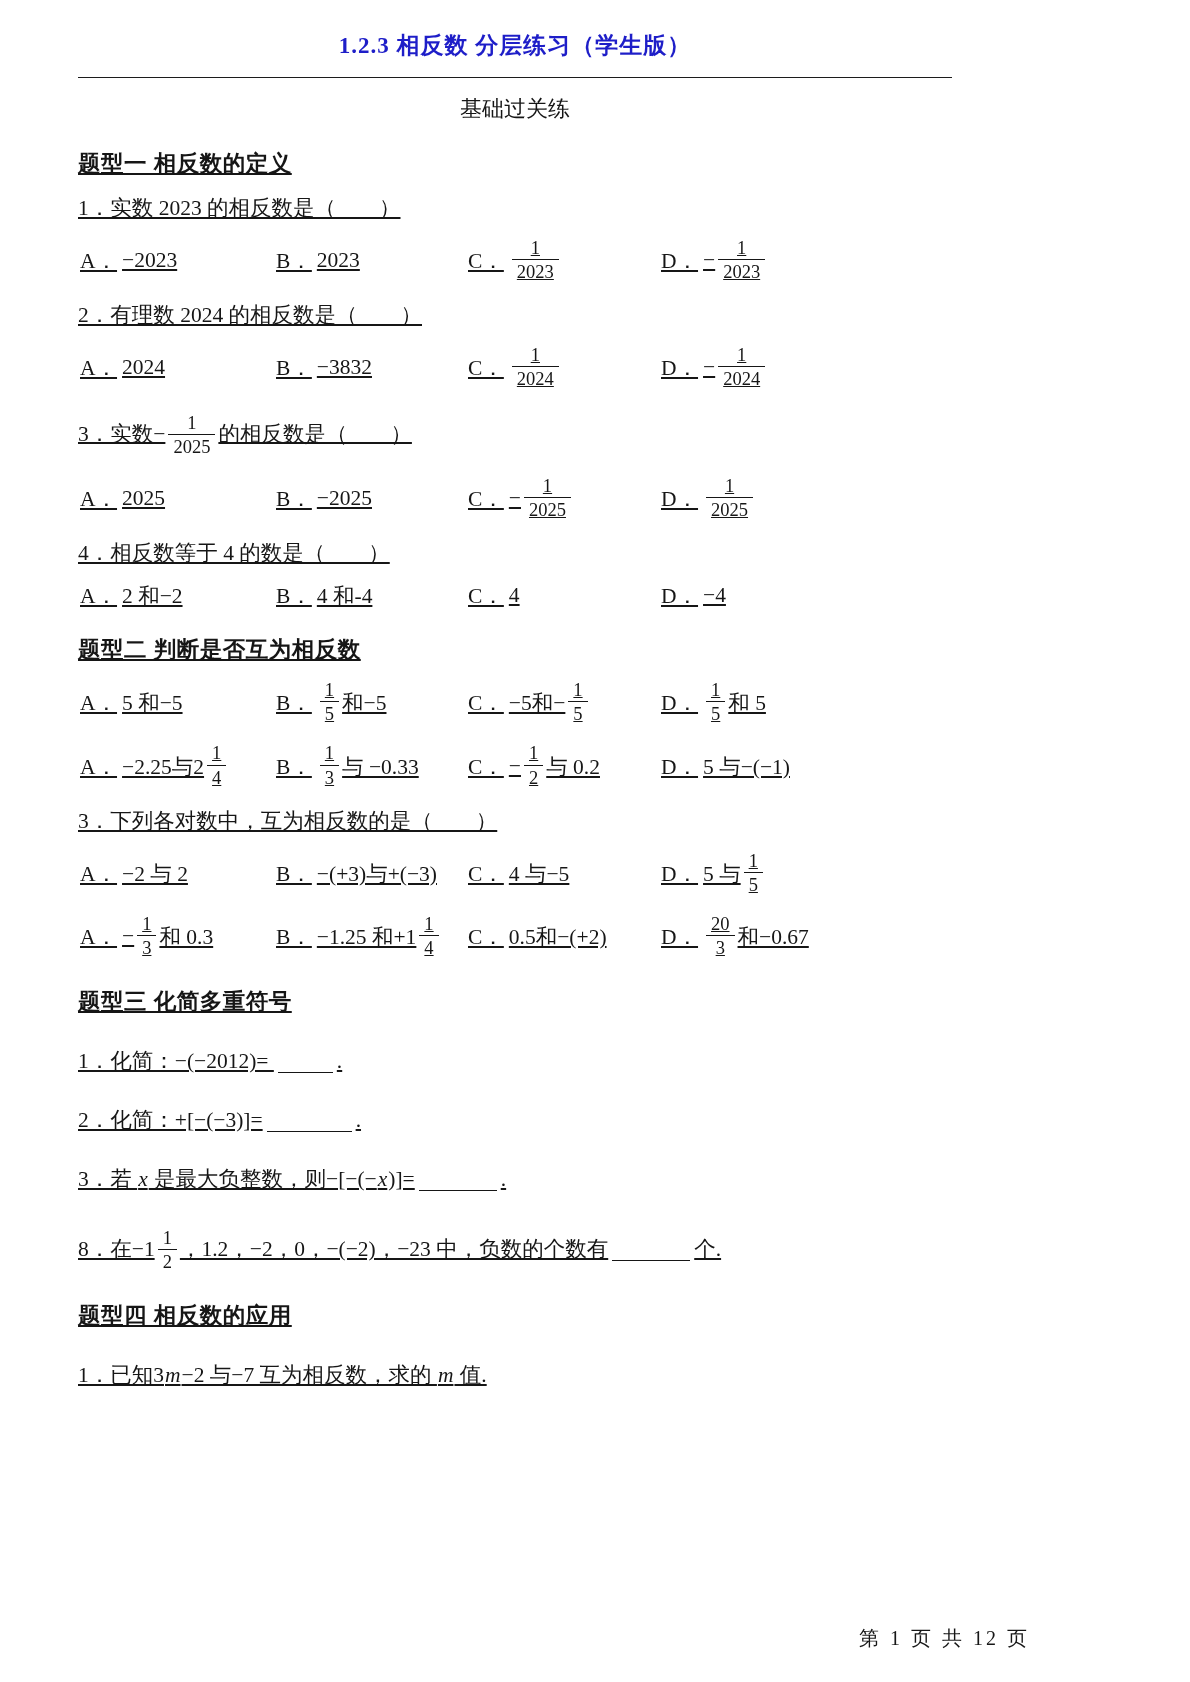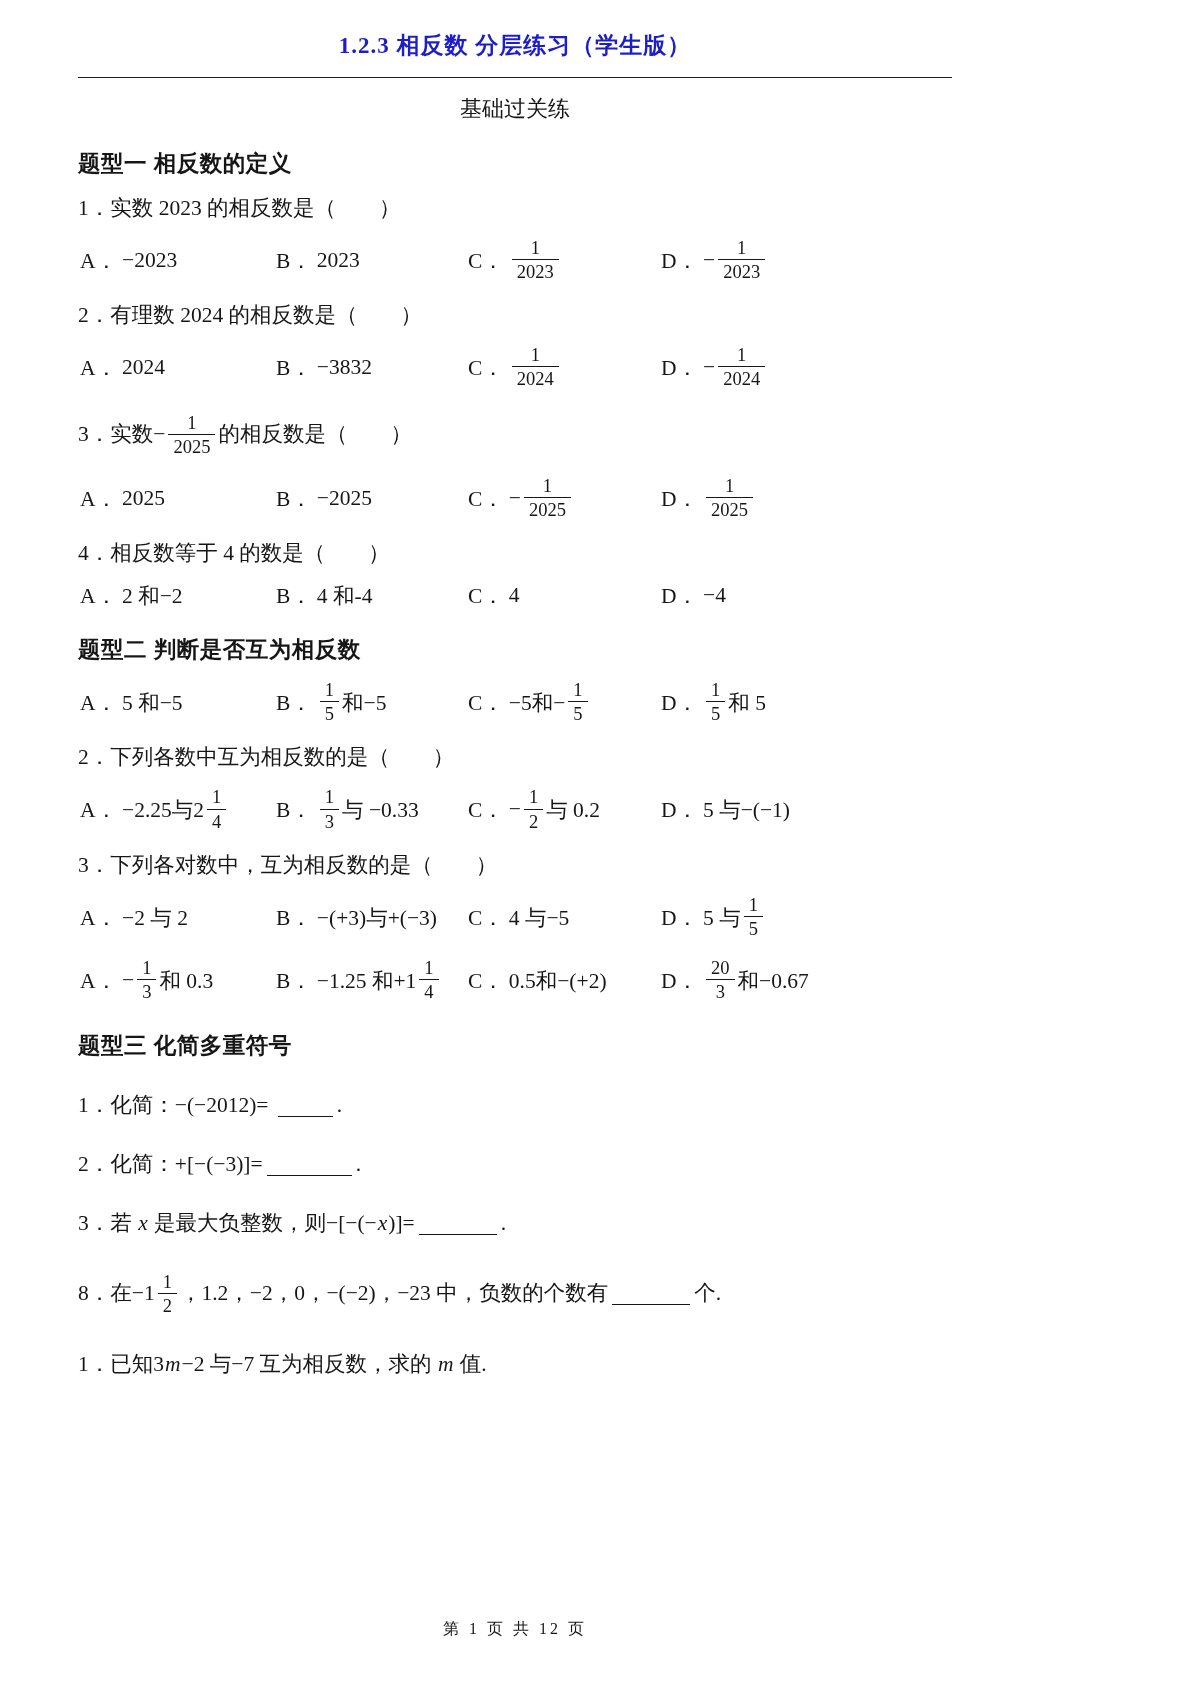--- a/index.html
+++ b/index.html
@@ -14,21 +14,21 @@
   .title{
     text-align:center;font-weight:700;font-size:23px;
     letter-spacing:1px;
   }
   .divider{border:none;border-top:1.7px solid #1c1c1c;margin:16px 0 0 0;}
   .subtitle{
     text-align:center;font-weight:400;font-size:22px;margin-top:16px;
     font-family:"Liberation Sans","DejaVu Sans",sans-serif;
   }
 
-  .section{margin-top:24px;}
+  .section{margin-top:24px;text-decoration:underline;}
   .heading{
     font-size:22.5px;font-weight:700;
     font-family:"Liberation Sans","DejaVu Sans",sans-serif;
     letter-spacing:0.5px;
   }
   .stem{margin-top:16px;font-size:21.5px;line-height:1.3;}
   
   .section:nth-of-type(3) .stem,
   .section:nth-of-type(4) .stem{margin-top:31px;}
 
@@ -54,22 +54,22 @@
   }
   .frac .fn{display:block;font-size:18.5px;line-height:1.2;padding:0 5px;}
   .frac .fd{display:block;font-size:18.5px;line-height:1.25;padding:1px 5px 0 5px;border-top:1.6px solid #161616;}
 
   .blank{
     display:inline-block;height:1em;border-bottom:1.7px solid #161616;
     vertical-align:-5px;margin:0 4px;
   }
 
   .footer{
-    position:absolute;left:0;right:0;bottom:42px;
-    text-align:center;font-size:16px;letter-spacing:3px;
+    position:absolute;left:0;right:0;bottom:30px;
+    text-align:right;font-size:20px;letter-spacing:3px;
   }
 </style>
 </head>
 <body>
 
 <div class="page">
   <div class="content">
     <div class="title" style="color: rgb(30, 30, 200);">1.2.3 相反数 分层练习（学生版）</div>
     <hr class="divider">
     <div class="subtitle">基础过关练</div>
@@ -250,21 +250,20 @@
                   <span class="frac">
                     <span class="fn">1</span>
                     <span class="fd">5</span>
                   </span>
                   <span class="txt">和 5</span>
                 </span>
               </div>
             </div>
           </div>
           <div class="question">
-            <div class="stem"><span class="txt">2．下列各数中互为相反数的是（　　）</span></div>
             <div class="opts">
               <div class="opt">
                 <span class="olab">A．</span>
                 <span class="ocontent">
                   <span class="txt">−2.25与2</span>
                   <span class="frac">
                     <span class="fn">1</span>
                     <span class="fd">4</span>
                   </span>
                 </span>
@@ -382,20 +381,21 @@
             <div class="stem"><span class="txt">2．化简：+[−(−3)]=</span><span class="blank" style="width: 85px;"></span><span class="txt">.</span></div>
           </div>
           <div class="question">
             <div class="stem"><span class="txt">3．若 </span><span class="mvar">x</span><span class="txt"> 是最大负整数，则−[−(−</span><span class="mvar">x</span><span class="txt">)]=</span><span class="blank" style="width: 78px;"></span><span class="txt">.</span></div>
           </div>
           <div class="question">
             <div class="stem"><span class="txt">8．在−1</span><span class="frac"><span class="fn">1</span><span class="fd">2</span></span><span class="txt">，1.2，−2，0，−(−2)，−23 中，负数的个数有</span><span class="blank" style="width: 78px;"></span><span class="txt">个.</span></div>
           </div>
         </section>
         <section class="section">
+          <div class="heading">题型四 相反数的应用</div>
           <div class="question">
             <div class="stem"><span class="txt">1．已知3</span><span class="mvar">m</span><span class="txt">−2 与−7 互为相反数，求的 </span><span class="mvar">m</span><span class="txt"> 值.</span></div>
           </div>
         </section>
       </div>
   </div>
   <div class="footer">第 1 页 共 12 页</div>
 </div>
 
 </body></html>

